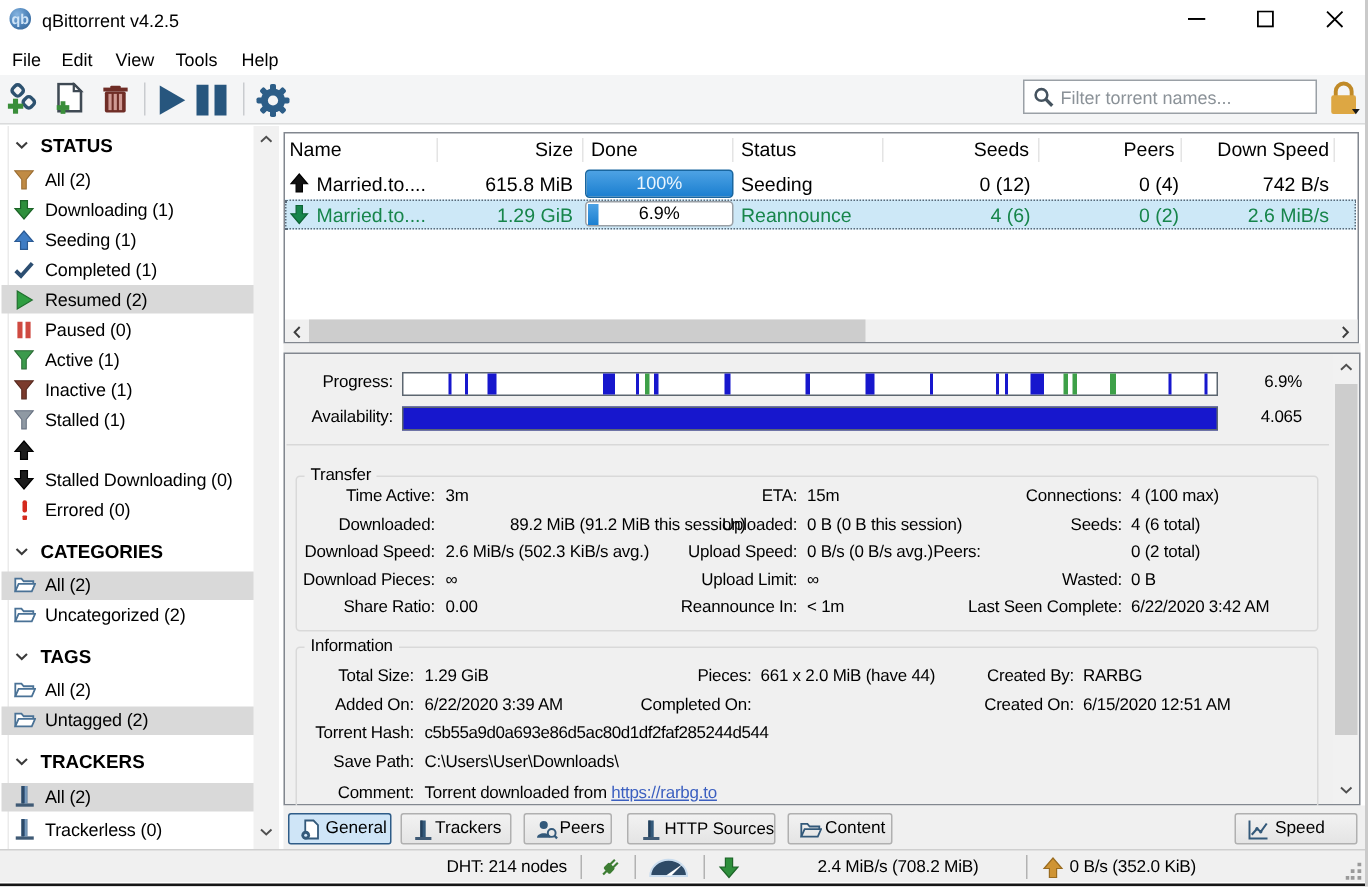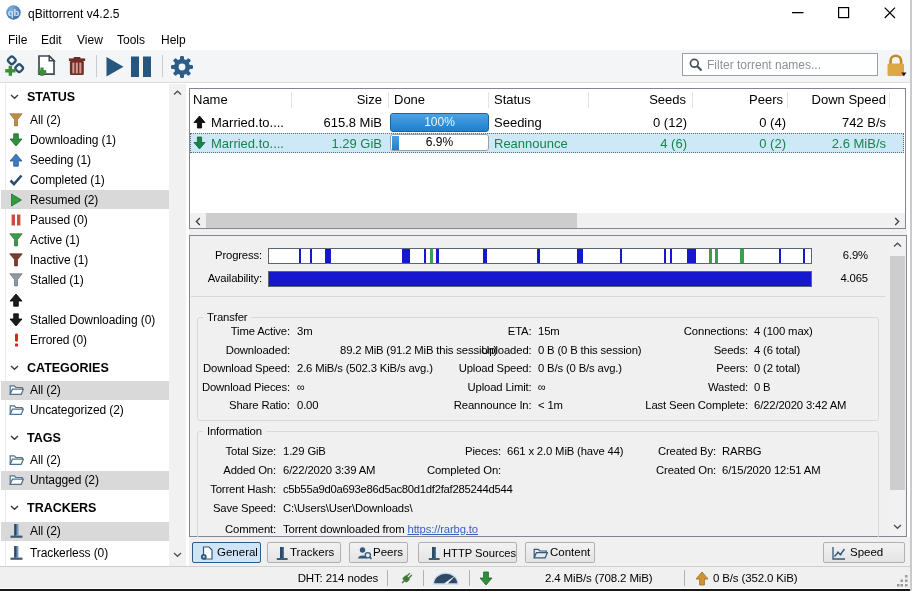--- a/index.html
+++ b/index.html
@@ -348,21 +348,21 @@
   <div class="lbl d12" style="left:70px;top:343.5px;">Downloaded:</div>
     <div class="v d12" style="left:297px;top:343.5px;padding-left:43px;">89.2 MiB (91.2 MiB this session)</div>
   <div class="lbl d12" style="left:311.5px;top:343.5px;">Uploaded:</div>
     <div class="v d12" style="left:538px;top:343.5px;">0 B (0 B this session)</div>
   <div class="lbl d12" style="left:528px;top:343.5px;">Seeds:</div>
     <div class="v d12" style="left:754px;top:343.5px;">4 (6 total)</div>
   <div class="lbl d12" style="left:70px;top:362px;">Download Speed:</div>
     <div class="v d12" style="left:297px;top:362px;">2.6 MiB/s (502.3 KiB/s avg.)</div>
   <div class="lbl d12" style="left:311.5px;top:362px;">Upload Speed:</div>
     <div class="v d12" style="left:538px;top:362px;">0 B/s (0 B/s avg.)</div>
-  <div class="lbl d12" style="left:528px;top:362px;">Peers:</div>
+  <div class="lbl d12" style="left:528px;top:362px;text-align:center;">Peers:</div>
     <div class="v d12" style="left:754px;top:362px;">0 (2 total)</div>
   <div class="lbl d12" style="left:70px;top:380.5px;">Download Pieces:</div>
     <div class="v d12" style="left:297px;top:380.5px;">∞</div>
   <div class="lbl d12" style="left:311.5px;top:380.5px;">Upload Limit:</div>
     <div class="v d12" style="left:538px;top:380.5px;">∞</div>
   <div class="lbl d12" style="left:528px;top:380.5px;">Wasted:</div>
     <div class="v d12" style="left:754px;top:380.5px;">0 B</div>
   <div class="lbl d12" style="left:70px;top:399px;">Share Ratio:</div>
     <div class="v d12" style="left:297px;top:399px;">0.00</div>
   <div class="lbl d12" style="left:311.5px;top:399px;">Reannounce In:</div>
@@ -378,21 +378,21 @@
     <div class="v d12" style="left:507px;top:445px;">661 x 2.0 MiB (have 44)</div>
   <div class="lbl d12" style="left:496px;top:445px;">Created By:</div>
     <div class="v d12" style="left:722px;top:445px;">RARBG</div>
   <div class="lbl d12" style="left:56px;top:464px;">Added On:</div>
     <div class="v d12" style="left:283px;top:464px;">6/22/2020 3:39 AM</div>
   <div class="lbl d12" style="left:281px;top:464px;">Completed On:</div>
   <div class="lbl d12" style="left:496px;top:464px;">Created On:</div>
     <div class="v d12" style="left:722px;top:464px;">6/15/2020 12:51 AM</div>
   <div class="lbl d12" style="left:56px;top:483px;">Torrent Hash:</div>
     <div class="v d12" style="left:283px;top:483px;letter-spacing:-0.28px;">c5b55a9d0a693e86d5ac80d1df2faf285244d544</div>
-  <div class="lbl d12" style="left:56px;top:502px;">Save Speed:</div>
+  <div class="lbl d12" style="left:56px;top:502px;">Save Path:</div>
     <div class="v d12" style="left:283px;top:502px;">C:\Users\User\Downloads\</div>
   <div class="lbl d12" style="left:56px;top:523px;">Comment:</div>
     <div class="v d12" style="left:283px;top:523px;">Torrent downloaded from <span style="color:#3b5fc0;text-decoration:underline;">https://rarbg.to</span></div>
 
   <div class="r" style="left:889px;top:236px;width:17px;height:300px;background:#f1f1f1;"></div>
   <div class="r" style="left:890px;top:256px;width:15px;height:234px;background:#cdcdcd;"></div>
   <svg class="r" style="left:893px;top:242px" width="9" height="6">
       <polyline points="1,4.5 4.5,1.2 8,4.5" stroke="#505050" stroke-width="1.3" fill="none"></polyline>
     </svg>
   <svg class="r" style="left:893px;top:524px" width="9" height="6">

